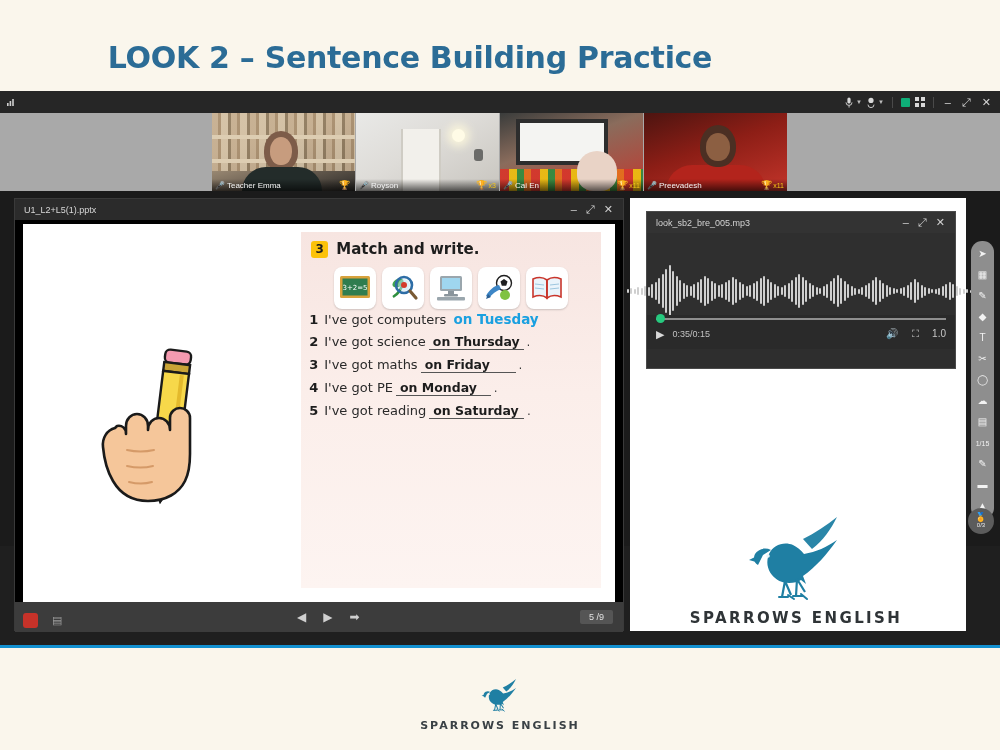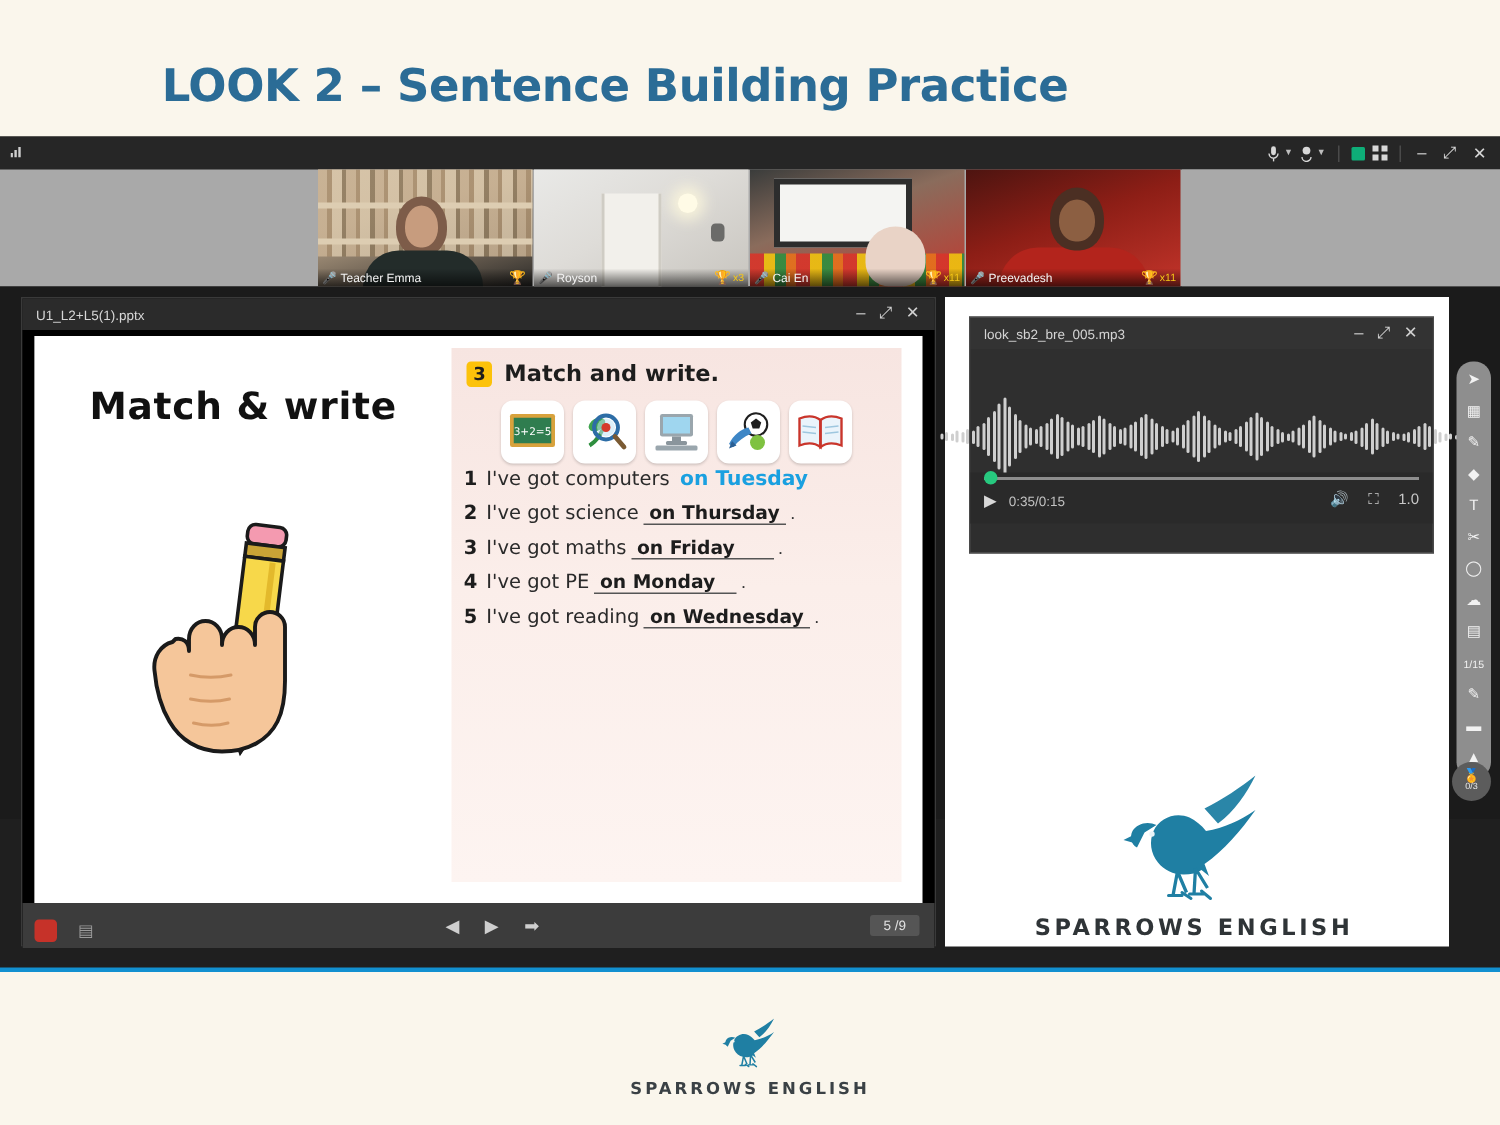--- a/index.html
+++ b/index.html
@@ -370,21 +370,20 @@
             <span>–</span>
             <span>⤢</span>
             <span>✕</span>
           </span>
         </div>
 
         <div class="ppt-body">
           <div class="slide">
 
             <div class="slide-left">
-              <div class="mw-title">Match &amp; write</div>
               <div class="pencil-hand">
                 <svg width="130" height="190" viewBox="0 0 130 190">
 
                   <g transform="rotate(7 72 90)">
                     <rect x="60" y="18" width="26" height="13" rx="5" fill="#f49ab0" stroke="#1a1a1a" stroke-width="2.4"></rect>
                     <rect x="60" y="31" width="26" height="9" fill="#c9a336" stroke="#1a1a1a" stroke-width="2.4"></rect>
                     <rect x="60" y="40" width="26" height="104" fill="#f7d84a" stroke="#1a1a1a" stroke-width="2.4"></rect>
                     <line x1="79" y1="42" x2="79" y2="142" stroke="#e3b92c" stroke-width="4"></line>
                     <polygon points="60,144 86,144 73,170" fill="#f4dfa0" stroke="#1a1a1a" stroke-width="2.4"></polygon>
                     <polygon points="67,158 79,158 73,170" fill="#3b4860" stroke="#1a1a1a" stroke-width="2"></polygon>
@@ -475,21 +474,21 @@
                 </div>
                 <div class="ws-line">
                   <span class="idx">4</span>
                   <span class="stem">I've got PE</span>
                   <span class="ans">on Monday</span>
                   <span class="dot">.</span>
                 </div>
                 <div class="ws-line">
                   <span class="idx">5</span>
                   <span class="stem">I've got reading</span>
-                  <span class="ans">on Wednesday</span>
+                  <span class="ans">on Saturday</span>
                   <span class="dot">.</span>
                 </div>
               </div>
             </div>
 
           </div>
 
           <div class="slide-nav">
             <div class="ppt-corner-left">
               <span class="rec-dot"></span>

